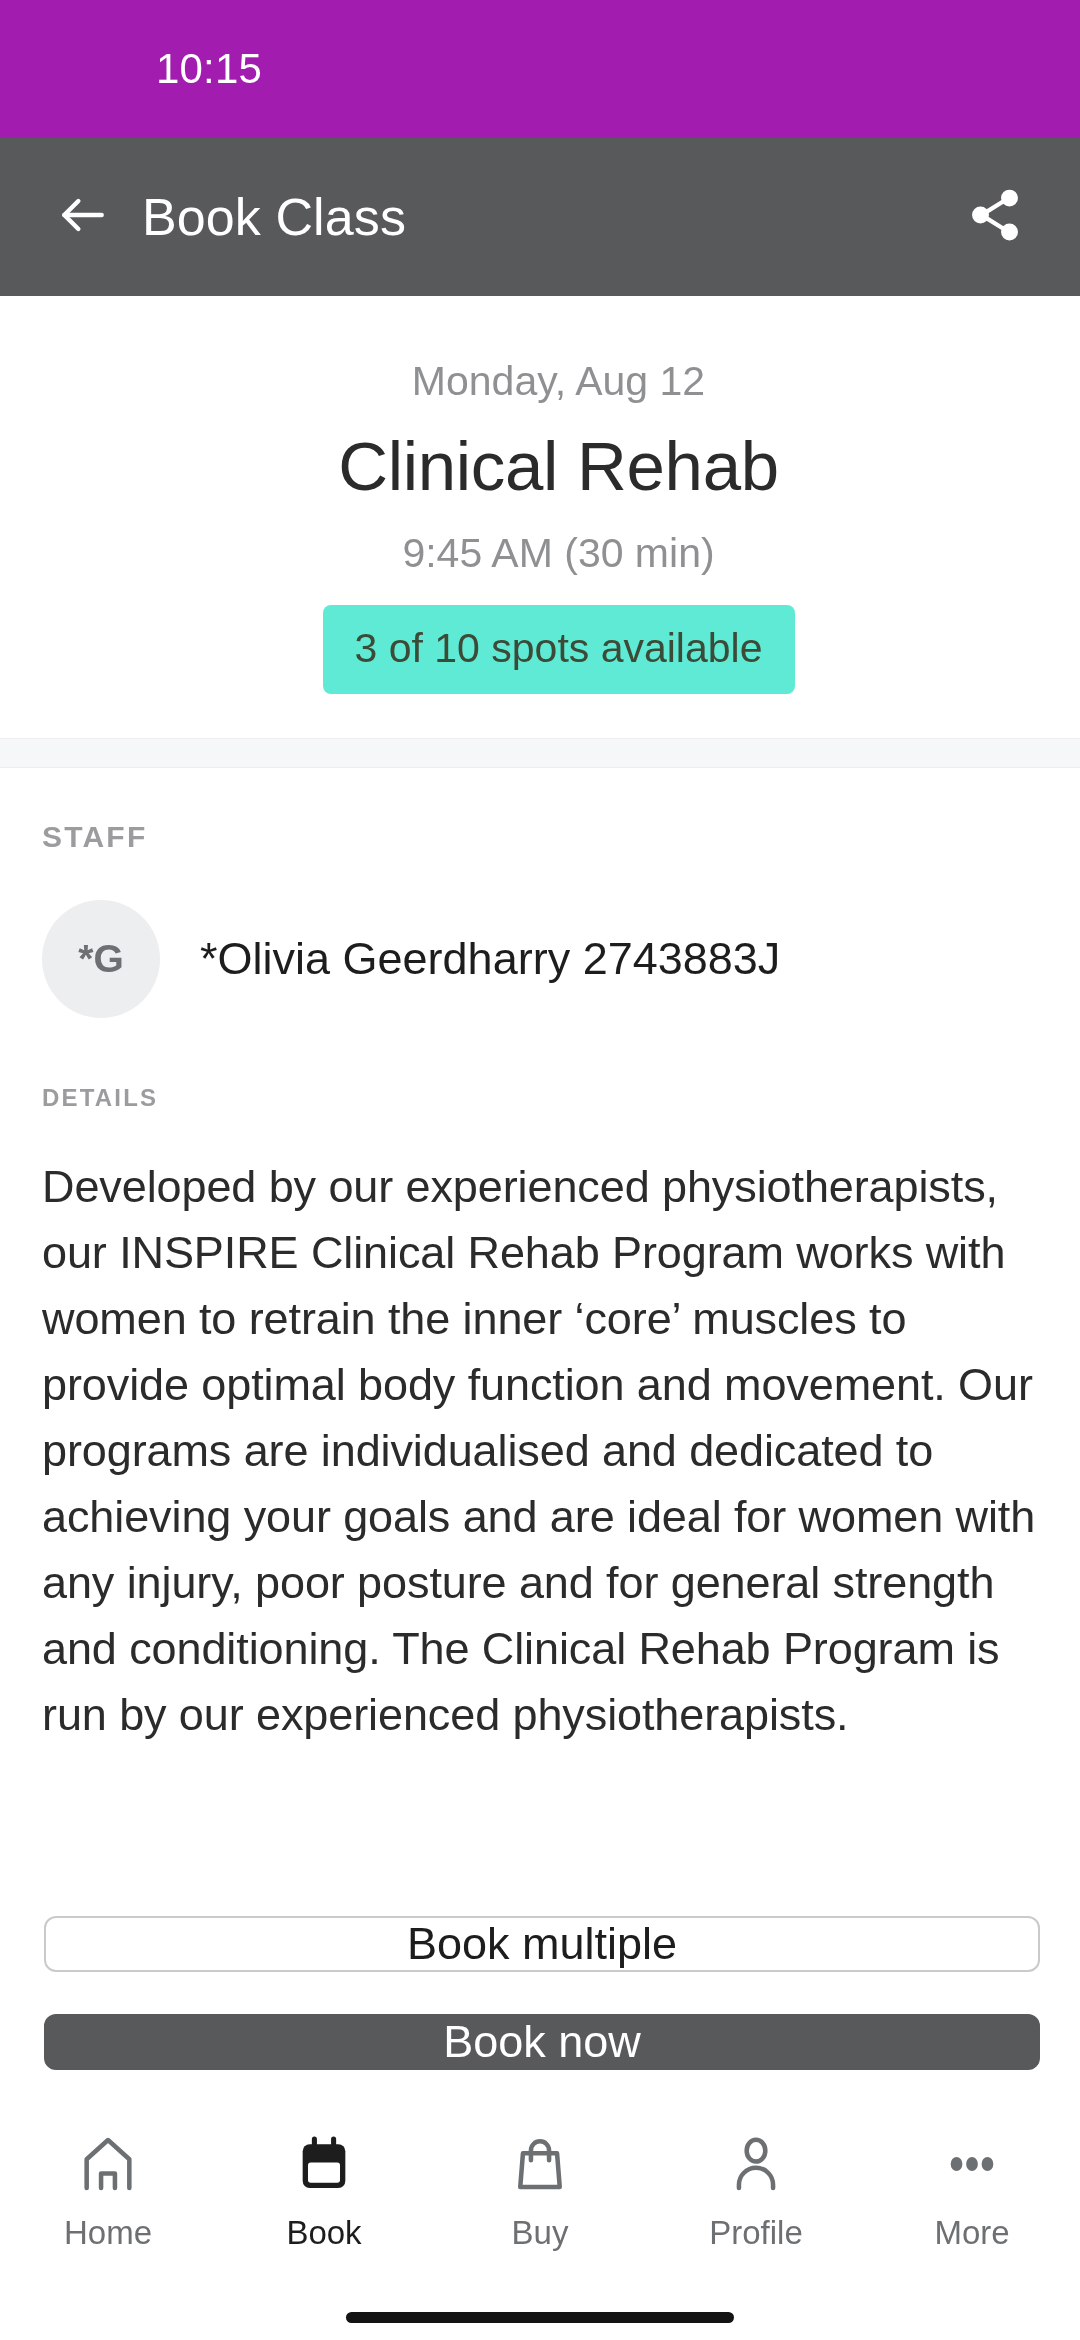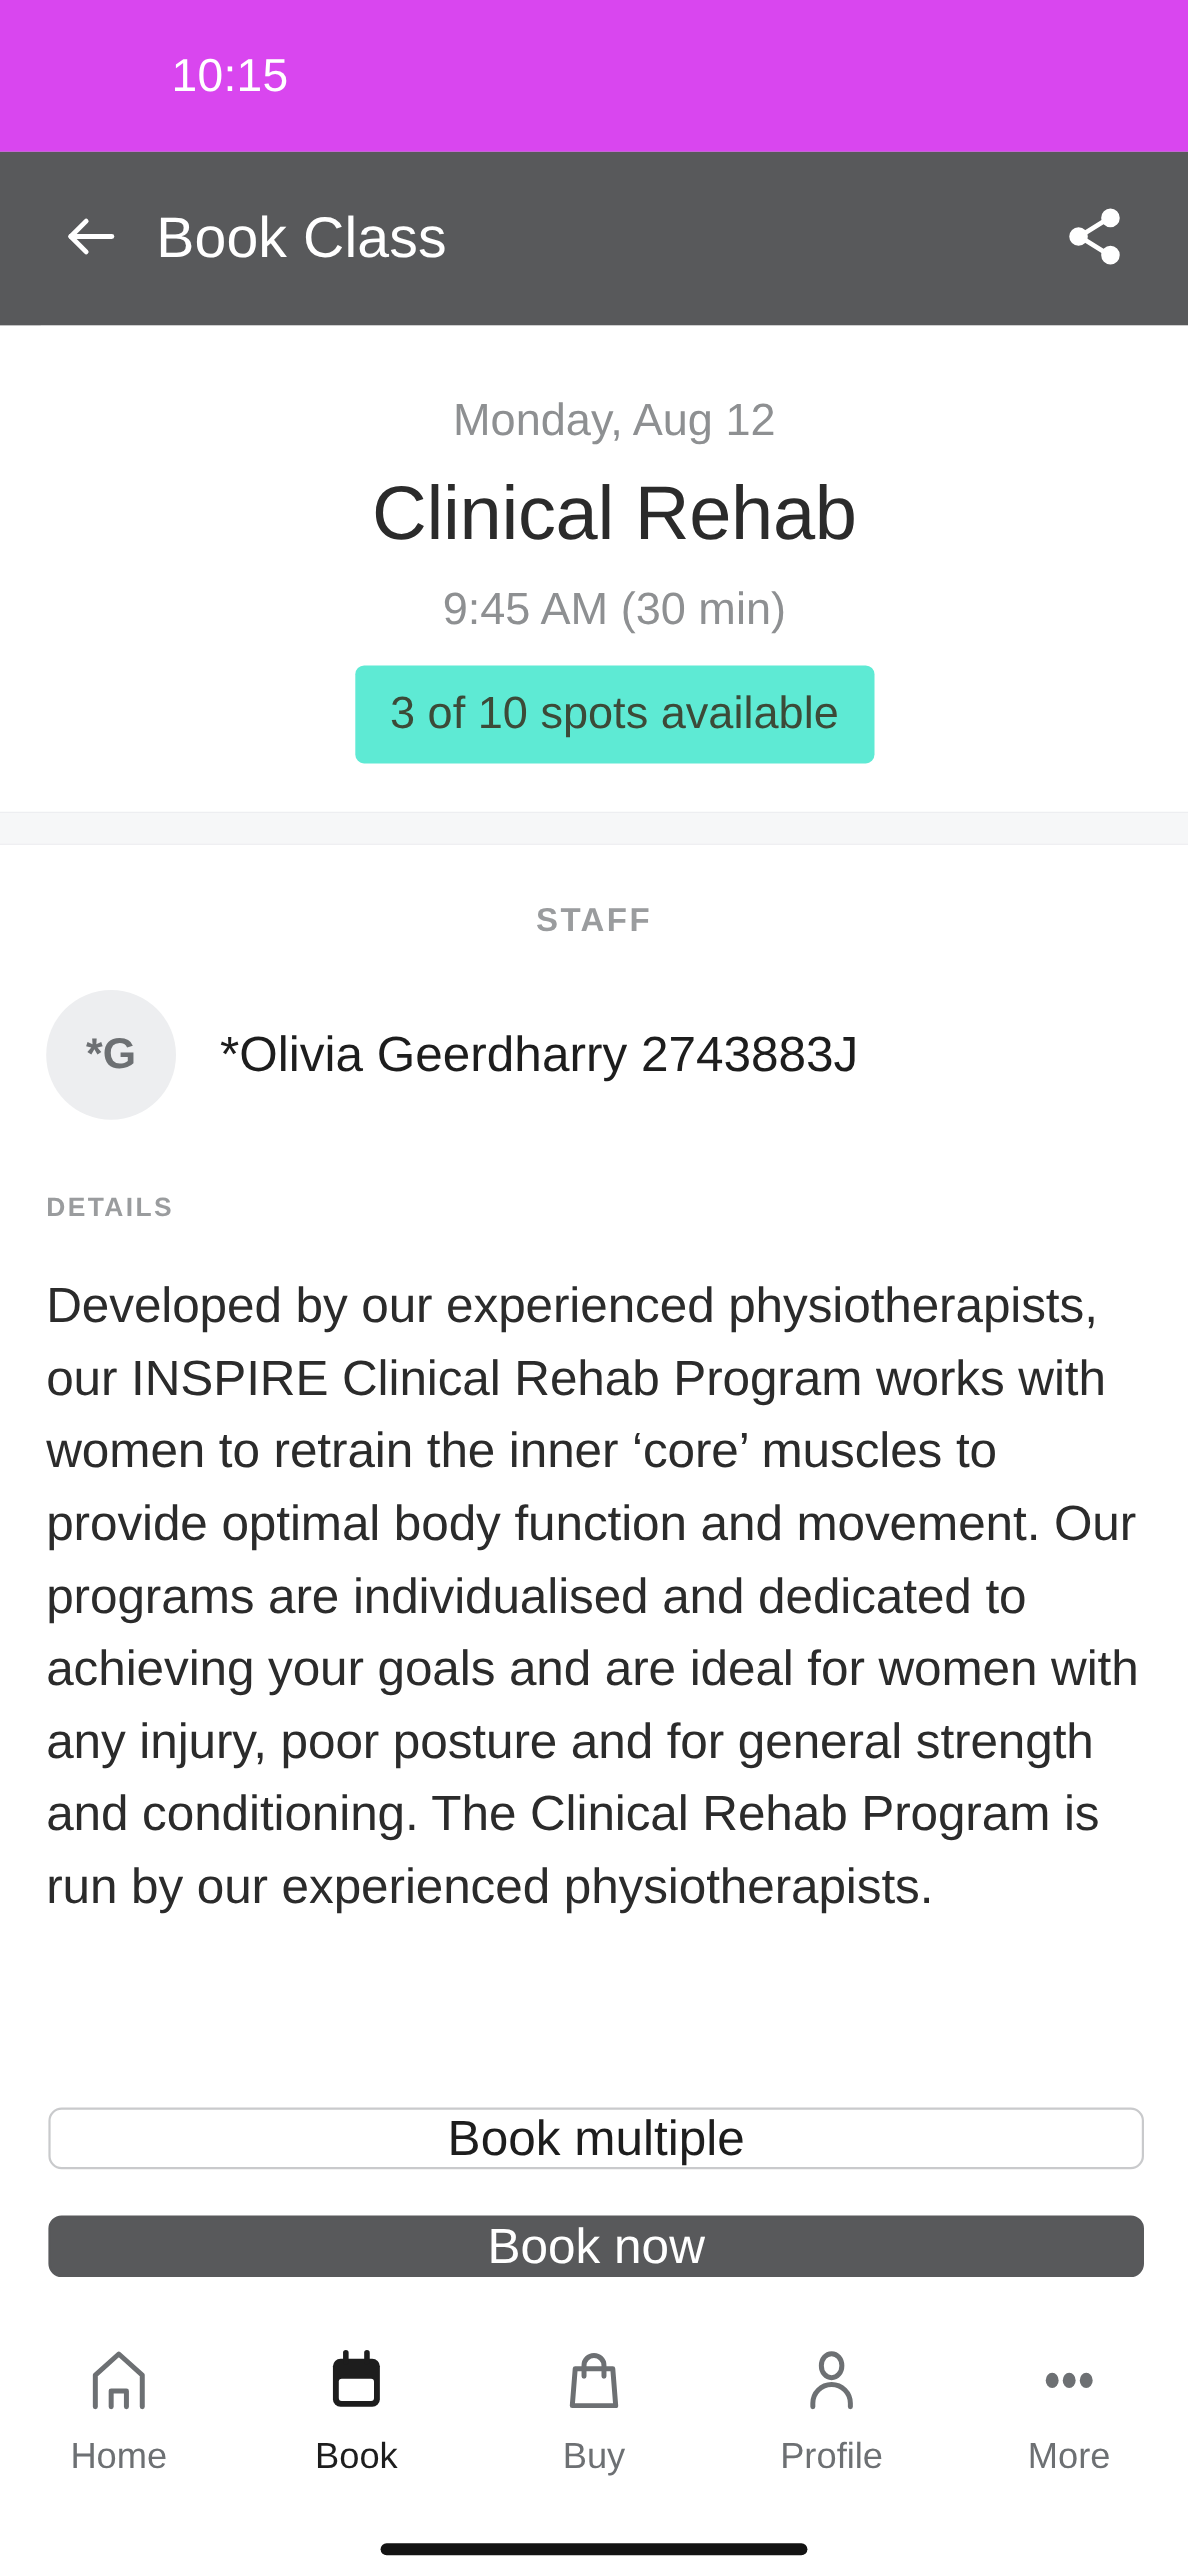--- a/index.html
+++ b/index.html
@@ -12,21 +12,21 @@
   .phone {
     position:relative;
     width:1080px; height:2340px;
     background:#ffffff;
     display:flex; flex-direction:column;
   }
 
   
   .statusbar {
     height:138px;
-    background:#d946ef;
+    background:#a21caf;
     flex:0 0 auto;
     display:flex; align-items:center;
     padding-left:156px;
   }
   .statusbar .clock {
     color:#ffffff;
     font-size:42px;
     letter-spacing:0.2px;
   }
 
@@ -108,21 +108,20 @@
 
   
   .block { padding:0 42px; }
   .section-label {
     font-size:30px;
     font-weight:700;
     letter-spacing:2.2px;
     color:#9a9c9e;
     margin-top:52px;
     margin-bottom:46px;
-    text-align:center;
   }
   .staff-row {
     display:flex; align-items:center;
     margin-bottom:66px;
   }
   .avatar {
     width:118px; height:118px;
     border-radius:50%;
     background:#edeef0;
     color:#6d7073;

